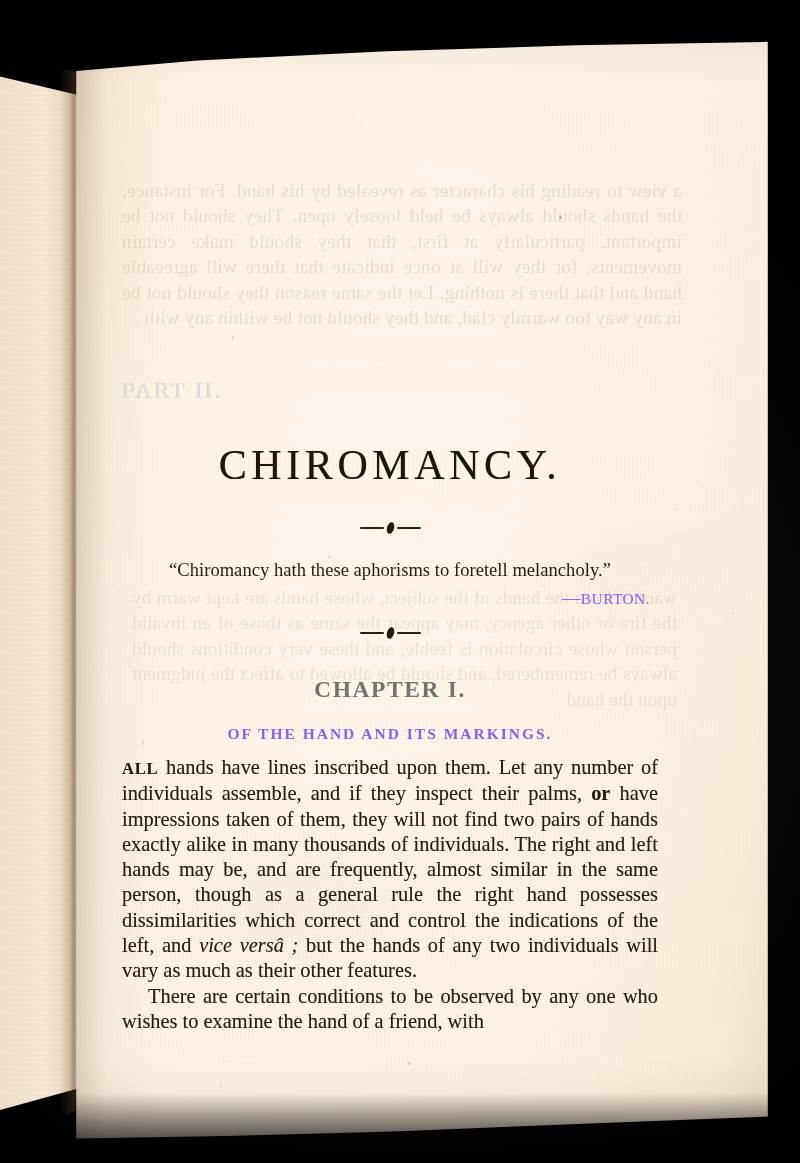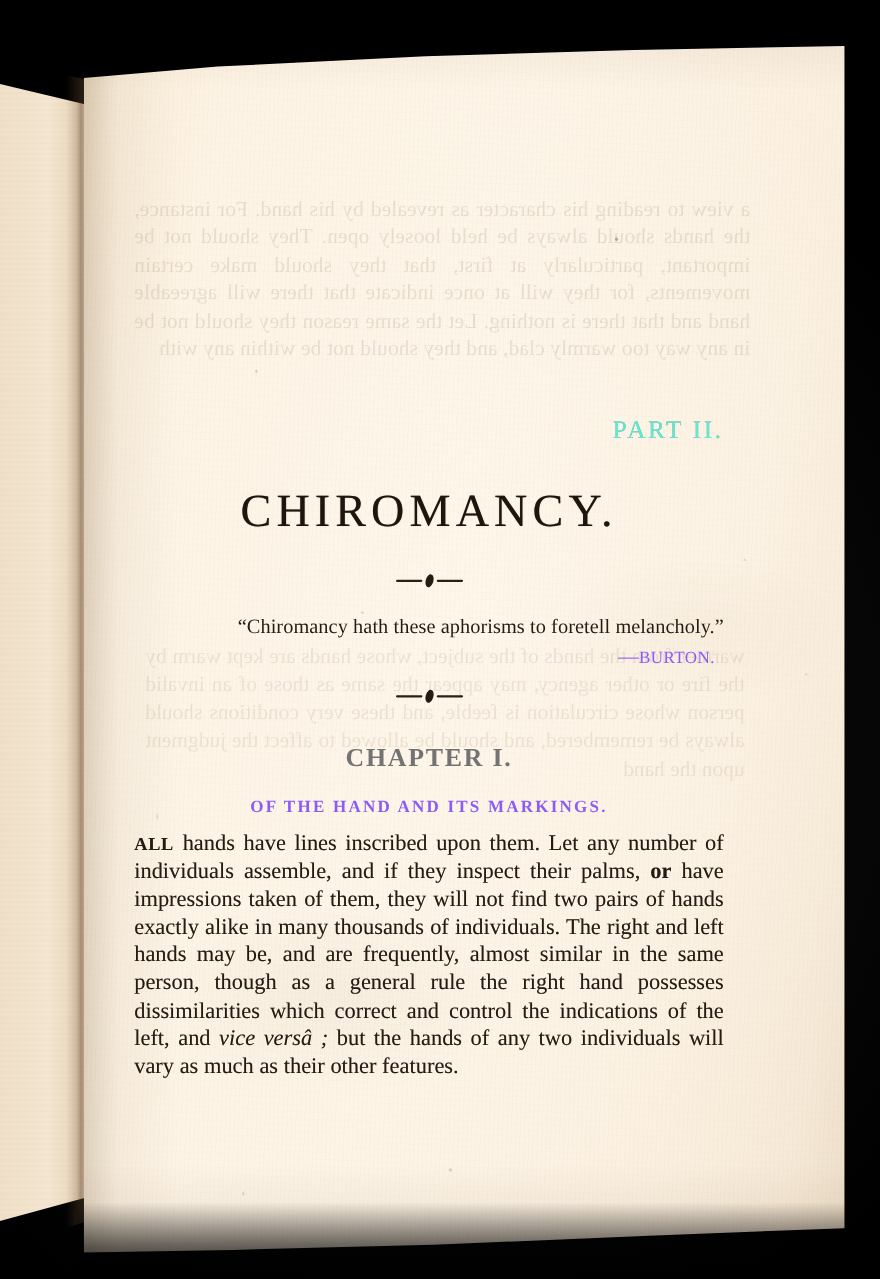--- a/index.html
+++ b/index.html
@@ -160,24 +160,24 @@
   .typeblock {
     position: absolute;
     left: 122px;
     top: 0;
     width: 536px;
     color: #221a14;
   }
 
   .part-title {
     margin-top: 378px;
-    text-align: right;
+    text-align: left;
     font-size: 23px;
     letter-spacing: 2.4px;
-    color: #5eead4;
+    color: #e5e5e5;
     text-shadow: 0 0 .6px rgba(40,28,18,.5);
   }
 
   .work-title {
     margin-top: 37px;
     text-align: center;
     font-size: 42px;
     letter-spacing: 4.6px;
     color: #1d160f;
     text-shadow: 0 0 .7px rgba(35,24,15,.55);
@@ -203,21 +203,21 @@
     width: 7px;
     height: 12px;
     margin: 0 3px;
     background: #241b13;
     border-radius: 50% / 50%;
     transform: rotate(16deg);
   }
 
   .epigraph {
     margin-top: 25px;
-    text-align: right;
+    text-align: center;
     font-size: 18.5px;
     letter-spacing: .05px;
     color: #241b13;
     white-space: nowrap;
   }
   .attribution {
     margin-top: 6px;
     text-align: right;
     padding-right: 8px;
     font-size: 19px;
@@ -343,18 +343,19 @@
       <span class="orn-dot"></span>
       <span class="orn-rule"></span>
     </div>
 
     <div class="chapter">CHAPTER I.</div>
 
     <div class="chapter-sub">OF  THE  HAND  AND  ITS  MARKINGS.</div>
 
     <p class="body-p body-first"><span class="smallcaps-lead">ALL</span><span> hands have lines inscribed upon them.   Let any number of individuals assemble, and if they inspect their palms, </span><span class="bold-or">or</span><span> have impressions taken of them, they will not find two pairs of hands exactly alike in many thousands of individuals.   The right and left hands may be, and are frequently, almost similar in the same person, though as a general rule the right hand possesses dissimilarities which correct and control the indications of the left, and </span><span class="ital">vice versâ ;</span><span> but the hands of any two individuals will vary as much as their other features.</span></p>
 
+    <p class="body-p body-next">There are certain conditions to be observed by any one who wishes to examine the hand of a friend, with</p>
 
   </div>
 
   <div class="bottom-shadow"></div>
 
 </div>
 
 </body></html>

